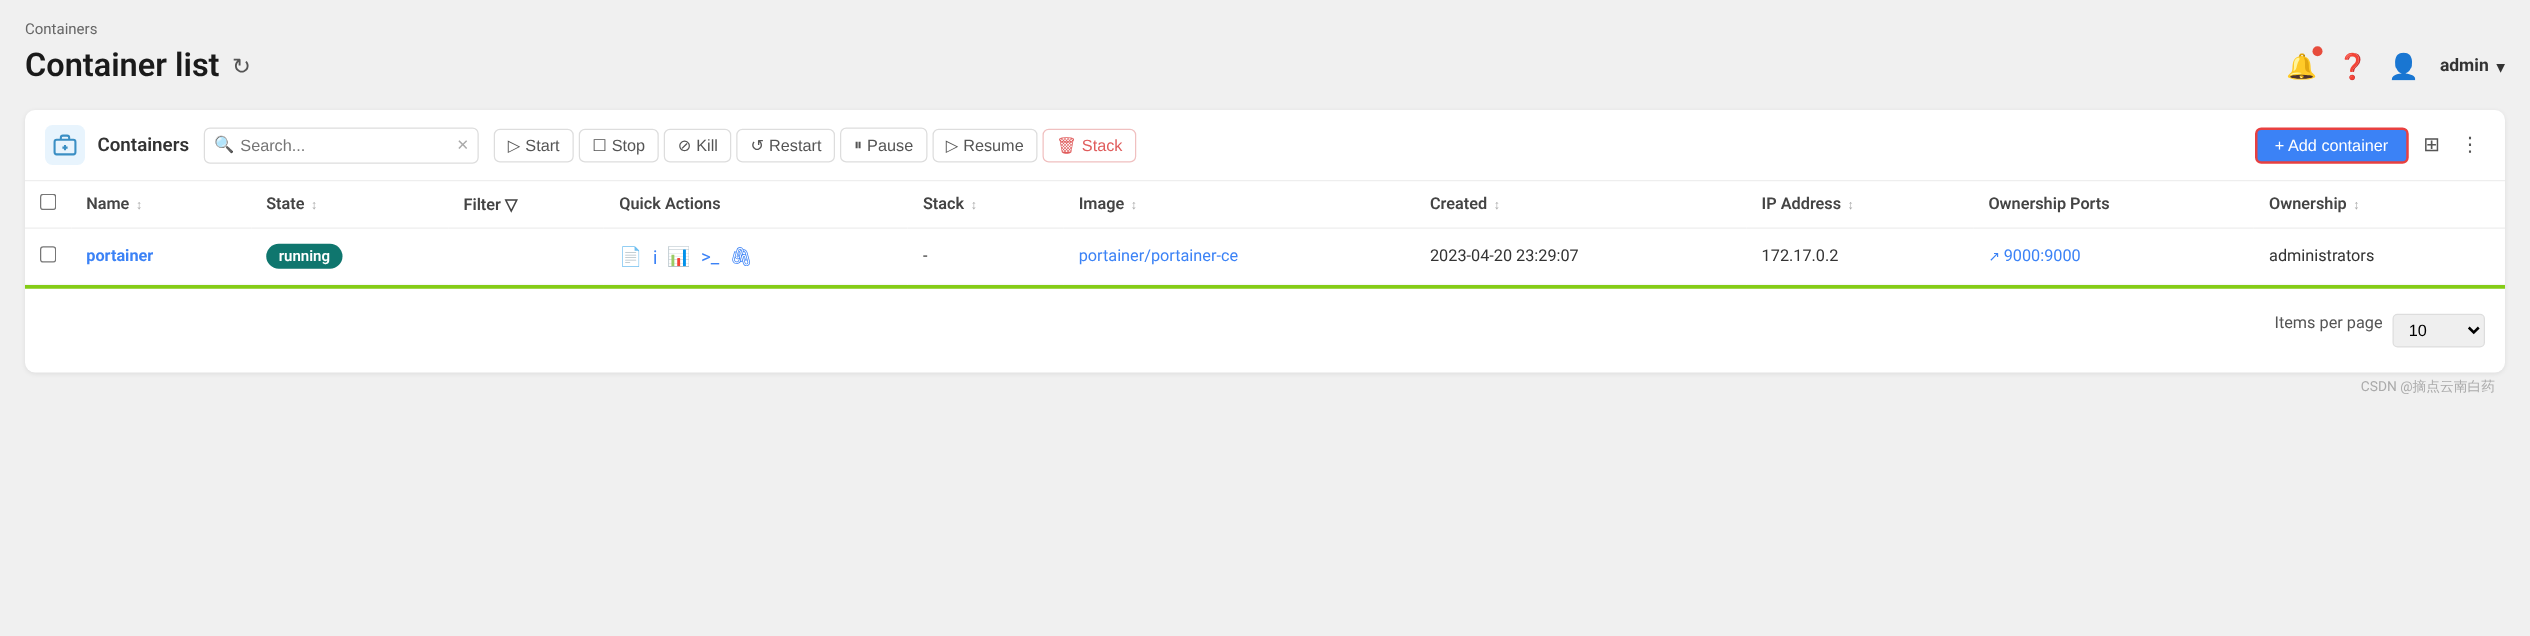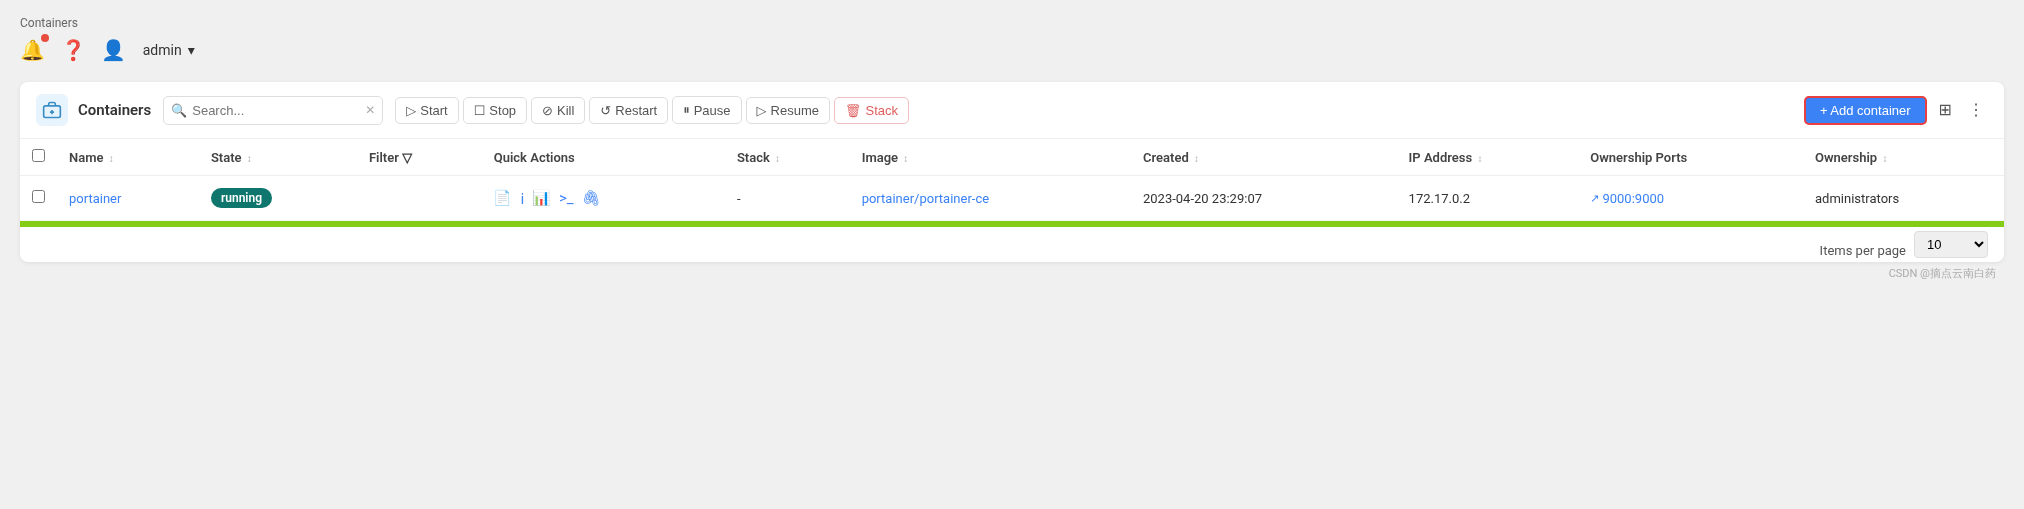--- a/index.html
+++ b/index.html
@@ -61,21 +61,21 @@
       border-radius: 50%;
     }
     .user-area {
       display: flex;
       align-items: center;
       gap: 6px;
       cursor: pointer;
     }
     .user-name {
       font-size: 14px;
-      font-weight: 400;
+      font-weight: 700;
     }
 
     .card {
       background: #fff;
       border-radius: 8px;
       box-shadow: 0 1px 4px rgba(0,0,0,0.08);
       overflow: hidden;
     }
 
     .card-toolbar {
@@ -217,21 +217,21 @@
     .checkbox-cell {
       width: 36px;
     }
     input[type="checkbox"] {
       cursor: pointer;
     }
 
     .container-name-link {
       color: #3b82f6;
       text-decoration: none;
-      font-weight: 400;
+      font-weight: 700;
     }
 
     .state-badge {
       display: inline-block;
       padding: 3px 10px;
       border-radius: 12px;
       font-size: 12px;
       font-weight: 600;
       color: #fff;
     }
@@ -263,24 +263,24 @@
       align-items: center;
       gap: 3px;
     }
     .ext-icon {
       font-size: 11px;
     }
 
     .pagination-row {
       display: flex;
       justify-content: flex-end;
-      align-items: flex-end;
-      padding: 4px 16px;
+      align-items: flex-start;
+      padding: 20px 16px;
       gap: 8px;
-      border-top: 6px solid #84cc16;
+      border-top: 3px solid #84cc16;
     }
     .items-per-page-label {
       font-size: 13px;
       color: #555;
     }
     .items-per-page-select {
       border: 1px solid #ddd;
       border-radius: 4px;
       padding: 4px 22px 4px 8px;
       font-size: 13px;
@@ -296,20 +296,24 @@
     }
   </style>
 </head>
 <body>
 
 <div class="page-wrapper">
 
   <div class="breadcrumb">Containers</div>
 
   <div class="page-header">
+    <div class="page-title-area">
+      <span class="page-title">Container list</span>
+      <span class="refresh-icon">↻</span>
+    </div>
     <div class="header-actions">
       <span class="header-icon">
         🔔
         <span class="bell-badge"></span>
       </span>
       <span class="header-icon">❓</span>
       <span class="header-icon">👤</span>
       <div class="user-area">
         <span class="user-name">admin</span>
         <span>▾</span>

